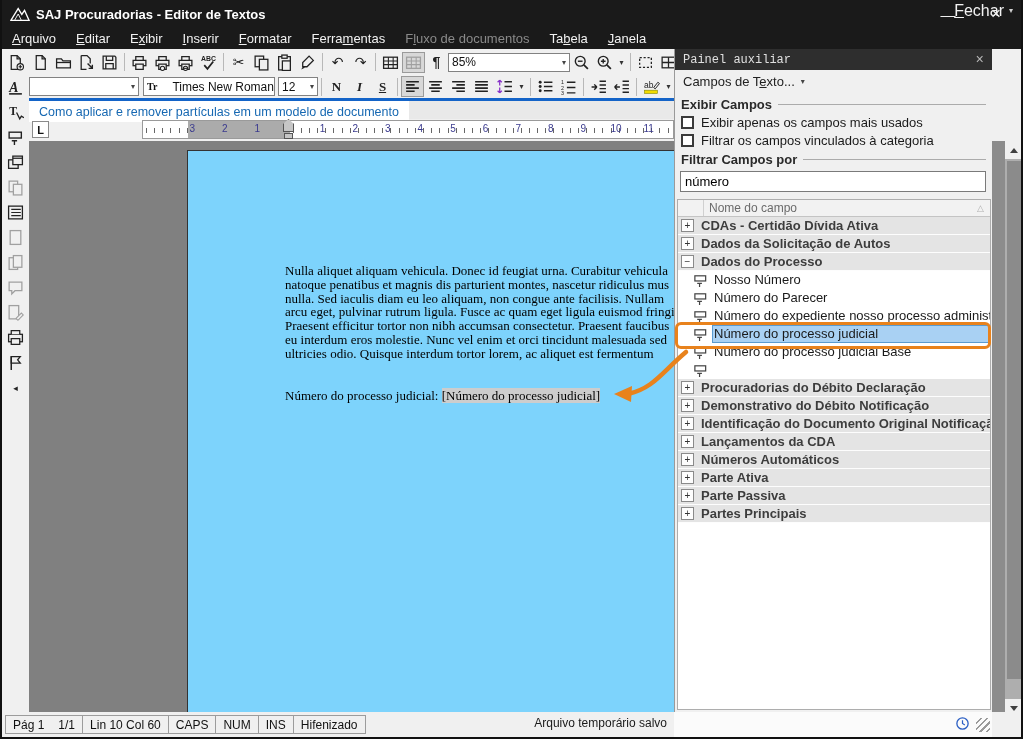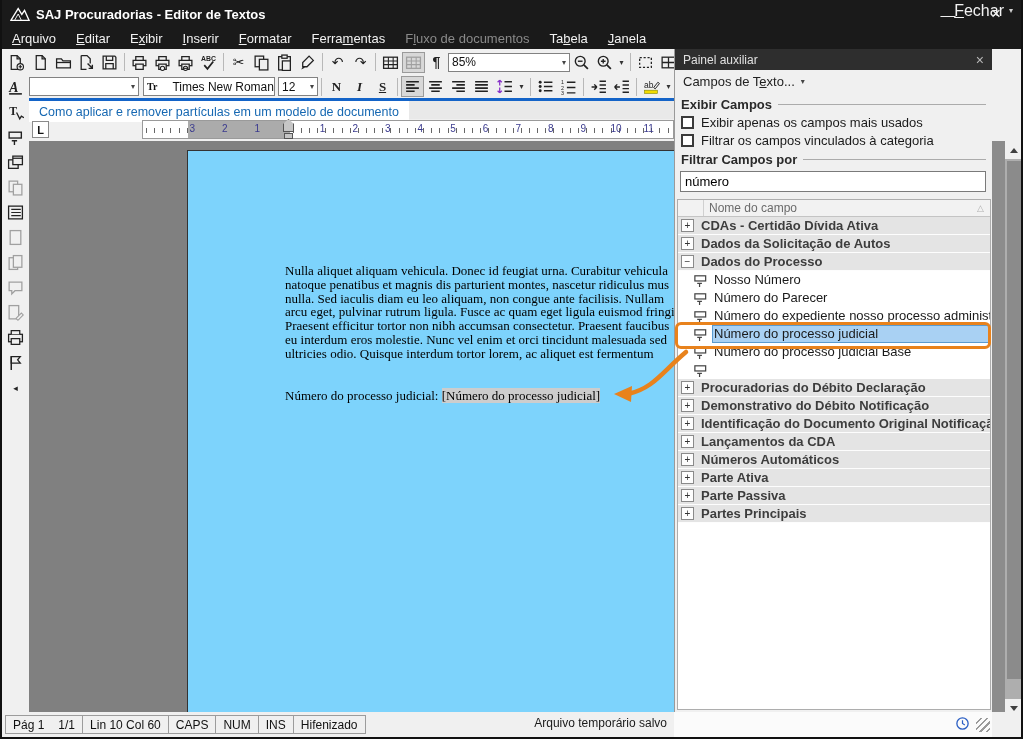--- a/index.html
+++ b/index.html
@@ -76,21 +76,21 @@
   .docline{position:relative;margin-left:97px;white-space:pre;font-family:"Liberation Serif",serif;
            font-size:13px;line-height:13.8px;color:#000;}
   #paper-text{position:absolute;left:0;top:113px;width:100%;}
   #fieldline{position:absolute;left:97px;top:237px;font-family:"Liberation Serif",serif;
              font-size:13px;white-space:pre;}
   #fieldline .hl{background:#cdcdcd;}
   
   #panel{position:absolute;left:672px;top:49px;width:318px;height:663px;background:#f0f0f0;
          border-left:1px solid #9a9a9a;font-size:13px;color:#1a1a1a;}
   #panel-header{height:21px;background:#2e2e2e;color:#e0e0e0;display:flex;align-items:center;
-                padding:0 8px;font-size:12px;}
+                padding:0 8px;font-size:12px;font-family:Liberation Mono, monospace;}
   #panel-close{margin-left:auto;color:#b9b9b9;font-size:14px;}
   #field-selector{height:23px;display:flex;align-items:center;padding:0 8px;color:#222;}
   #field-selector .dd{margin-left:6px;font-size:8px;color:#444;}
   .seclabel{display:flex;align-items:center;font-weight:bold;color:#2a2a2a;margin:4px 6px 2px 6px;}
   .seclabel:after{content:"";flex:1;border-top:1px solid #ababab;margin-left:6px;}
   .cbrow{display:flex;align-items:center;margin:3px 6px 0 6px;height:15px;}
   .cbox{width:13px;height:13px;background:#fff;border:2px solid #3a3a3a;margin-right:7px;flex:none;}
   #filter-input{display:block;margin:4px 5px 0 5px;width:306px;height:21px;border:1px solid #7a7a7a;
                 font-size:13px;font-family:"Liberation Sans",sans-serif;padding:1px 4px;background:#fff;color:#000;}
   #listwrap{position:absolute;left:2px;top:150px;width:314px;height:511px;background:#fff;

